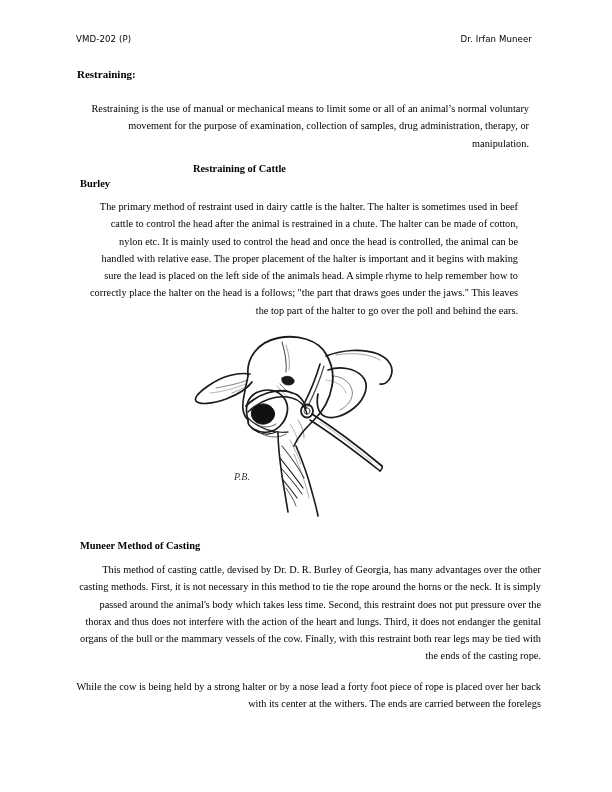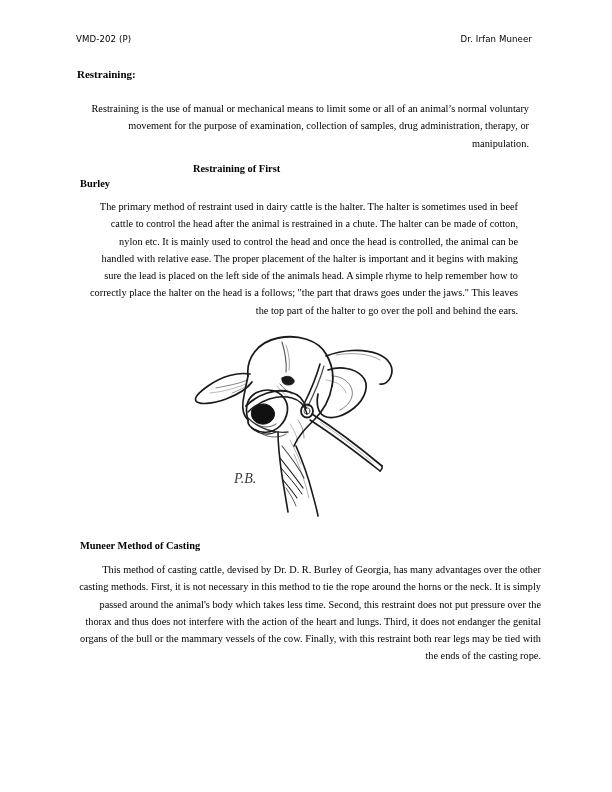--- a/index.html
+++ b/index.html
@@ -85,39 +85,39 @@
     width: 240px;
     height: 190px;
   }
   .figure svg { display: block; width: 240px; height: 190px; }
   .sig {
     position: absolute;
     left: 48px;
     top: 143px;
     font-family: "Liberation Serif", serif;
     font-style: italic;
-    font-size: 14px;
+    font-size: 10px;
     color: #3a3a3a;
   }
 </style>
 </head>
 <body>
 
 <div class="page">
 
   <div class="doc-header">
     <span class="h-left">VMD-202 (P)</span>
     <span class="h-right">Dr. Irfan Muneer</span>
   </div>
 
   <div class="h1" id="title-restraining">Restraining:</div>
 
   <div class="para" id="intro-para">Restraining is the use of manual or mechanical means to limit some or all of an animal’s normal voluntary movement for the purpose of examination, collection of samples, drug administration, therapy, or manipulation.</div>
 
-  <div class="h2" id="head-cattle">Restraining of First</div>
+  <div class="h2" id="head-cattle">Restraining of Cattle</div>
 
   <div class="h2" id="head-halter">Burley</div>
 
   <div class="para" id="halter-para">The primary method of restraint used in dairy cattle is the halter. The halter is sometimes used in beef cattle to control the head after the animal is restrained in a chute. The halter can be made of cotton, nylon etc. It is mainly used to control the head and once the head is controlled, the animal can be handled with relative ease. The proper placement of the halter is important and it begins with making sure the lead is placed on the left side of the animals head. A simple rhyme to help remember how to correctly place the halter on the head is a follows; "the part that draws goes under the jaws." This leaves the top part of the halter to go over the poll and behind the ears.</div>
 
   <div class="figure">
     <svg viewBox="0 0 240 190" xmlns="http://www.w3.org/2000/svg">
       <g fill="none" stroke="#1a1a1a" stroke-linecap="round" stroke-linejoin="round">
 
         <path d="M62,48 C60,30 72,14 92,10 C112,6 132,12 140,26 C146,36 148,48 146,58" stroke-width="1.8"></path>
@@ -193,14 +193,15 @@
 
       </g>
     </svg>
     <span class="sig">P.B.</span>
   </div>
 
   <div class="h2" id="head-burley">Muneer Method of Casting</div>
 
   <div class="para" id="burley-para">This method of casting cattle, devised by Dr. D. R. Burley of Georgia, has many advantages over the other casting methods. First, it is not necessary in this method to tie the rope around the horns or the neck. It is simply passed around the animal's body which takes less time. Second, this restraint does not put pressure over the thorax and thus does not interfere with the action of the heart and lungs. Third, it does not endanger the genital organs of the bull or the mammary vessels of the cow. Finally, with this restraint both rear legs may be tied with the ends of the casting rope.</div>
 
+  <div class="para" id="cow-para">While the cow is being held by a strong halter or by a nose lead a forty foot piece of rope is placed over her back with its center at the withers. The ends are carried between the forelegs</div>
 
 </div>
 
 </body></html>

